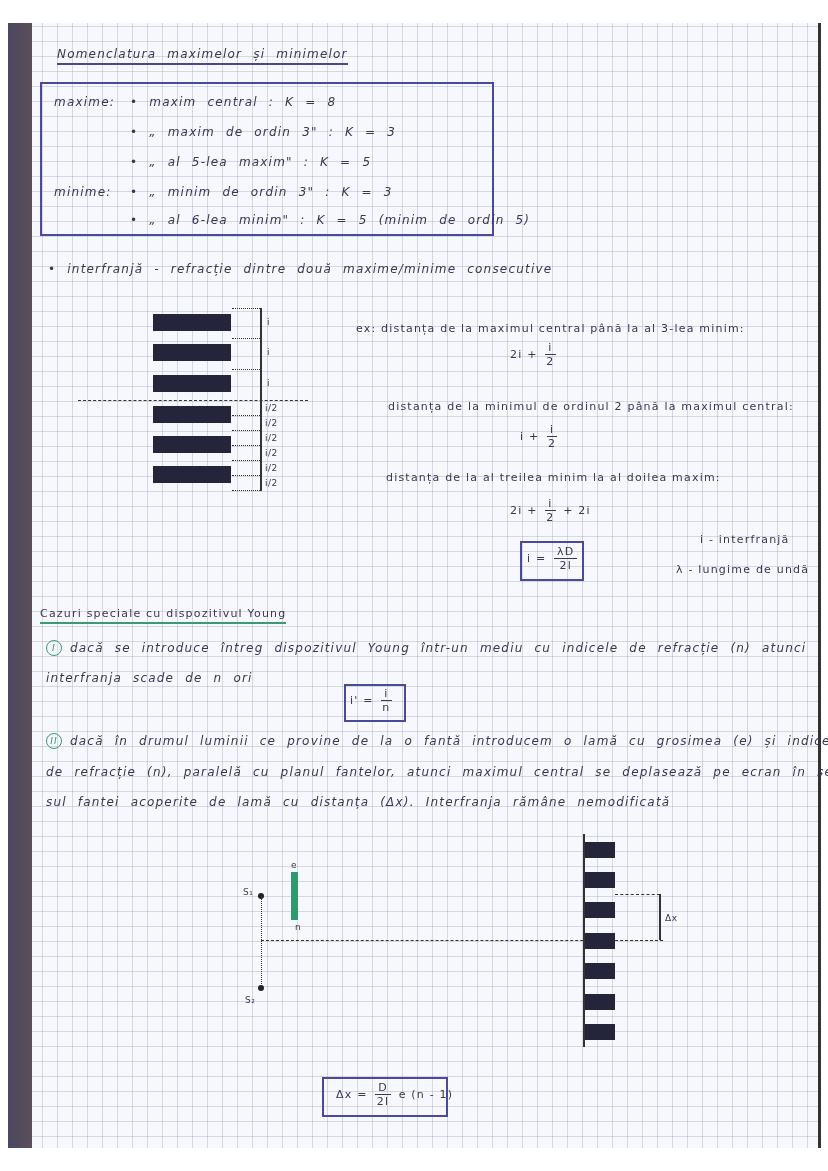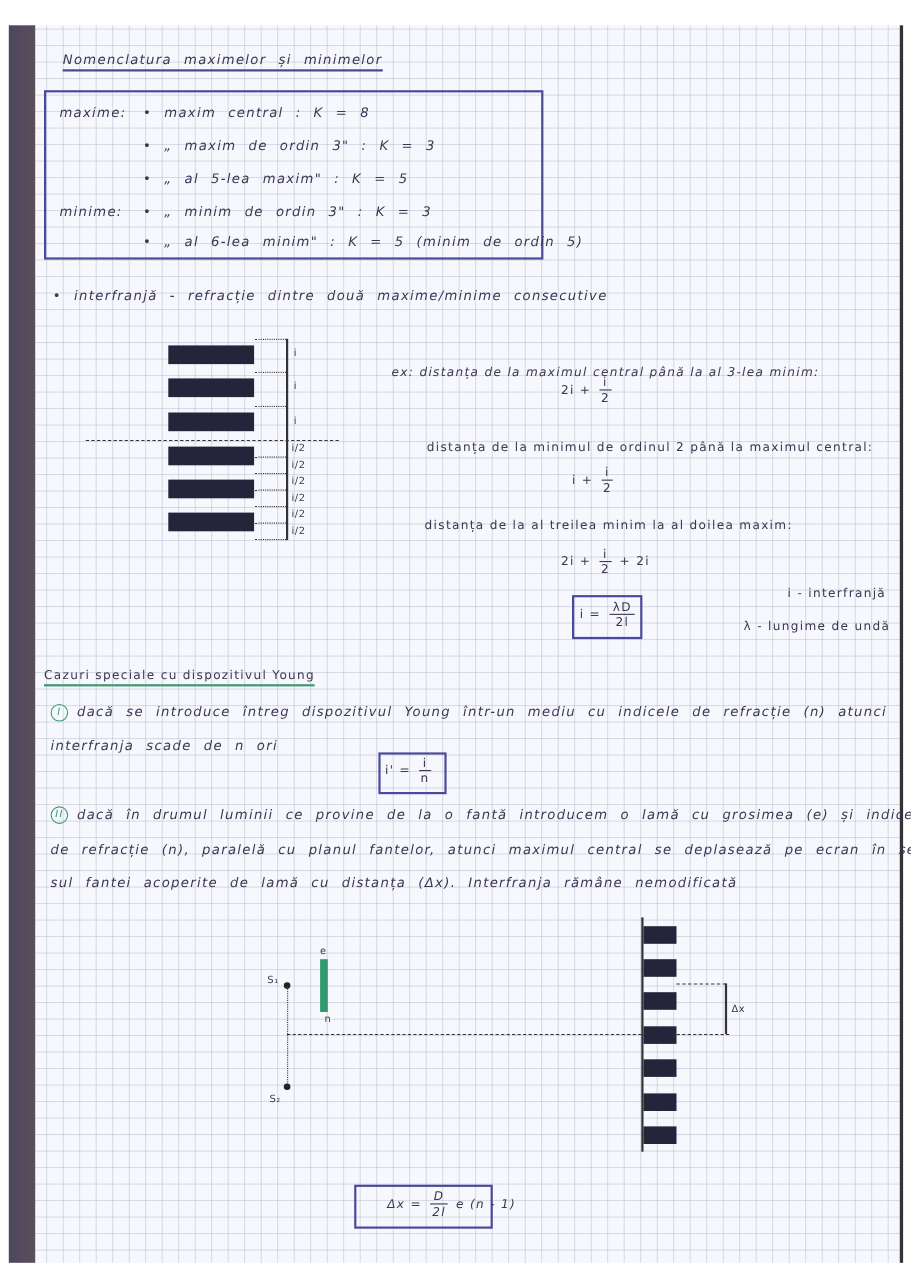--- a/index.html
+++ b/index.html
@@ -86,21 +86,21 @@
   <div class="hand small" style="left:267px;top:347px;">i</div>
   <div class="hand small" style="left:267px;top:378px;">i</div>
   <div class="hand small" style="left:265px;top:403px;">i/2</div>
   <div class="hand small" style="left:265px;top:418px;">i/2</div>
   <div class="hand small" style="left:265px;top:433px;">i/2</div>
   <div class="hand small" style="left:265px;top:448px;">i/2</div>
   <div class="hand small" style="left:265px;top:463px;">i/2</div>
   <div class="hand small" style="left:265px;top:478px;">i/2</div>
 </div>
 
-<div class="hand" style="left:356px;top:332px;font-style:italic;">ex: distanța de la maximul central până la al 3-lea minim:</div>
+<div class="hand" style="left:356px;top:322px;">ex: distanța de la maximul central până la al 3-lea minim:</div>
 <div class="hand" style="left:510px;top:342px;">
   <span>2i +</span>
   <span class="frac">
       <span class="num">i</span>
       <span class="den">2</span>
     </span>
 </div>
 
 <div class="hand" style="left:388px;top:400px;">distanța de la minimul de ordinul 2 până la maximul central:</div>
 <div class="hand" style="left:520px;top:424px;">
@@ -122,21 +122,21 @@
 </div>
 
 <div class="box" style="left:520px;top:541px;width:60px;height:36px;"></div>
 <div class="hand" style="left:527px;top:546px;">
   <span>i =</span>
   <span class="frac">
       <span class="num">λD</span>
       <span class="den">2l</span>
     </span>
 </div>
-<div class="hand" style="left:716px;top:533px;">i - interfranjă</div>
+<div class="hand" style="left:700px;top:533px;">i - interfranjă</div>
 <div class="hand" style="left:676px;top:563px;">λ - lungime de undă</div>
 
 <div class="hand" style="left:40px;top:607px;">
   <span class="title-green">Cazuri speciale cu dispozitivul Young</span>
 </div>
 
 <div class="hand big" style="left:46px;top:640px;">
   <span class="circ">I</span><span>dacă se introduce întreg dispozitivul Young într-un mediu cu indicele de refracție (n) atunci</span>
 </div>
 <div class="hand big" style="left:46px;top:671px;">interfranja scade de n ori</div>
@@ -172,20 +172,20 @@
   <div class="bar" style="left:585px;top:933px;width:30px;height:16px;"></div>
   <div class="bar" style="left:585px;top:963px;width:30px;height:16px;"></div>
   <div class="bar" style="left:585px;top:994px;width:30px;height:16px;"></div>
   <div class="bar" style="left:585px;top:1024px;width:30px;height:16px;"></div>
   <div class="dash-h" style="left:615px;top:894px;width:45px;"></div>
   <div class="solid-v" style="left:659px;top:894px;height:46px;width:1.5px;"></div>
   <div class="hand small" style="left:665px;top:913px;">Δx</div>
 </div>
 
 <div class="box" style="left:322px;top:1077px;width:122px;height:36px;"></div>
-<div class="hand" style="left:352px;top:1082px;font-style:italic;">
+<div class="hand" style="left:336px;top:1082px;">
   <span>Δx =</span>
   <span class="frac">
       <span class="num">D</span>
       <span class="den">2l</span>
     </span>
   <span>e (n - 1)</span>
 </div>
 
 </body></html>

